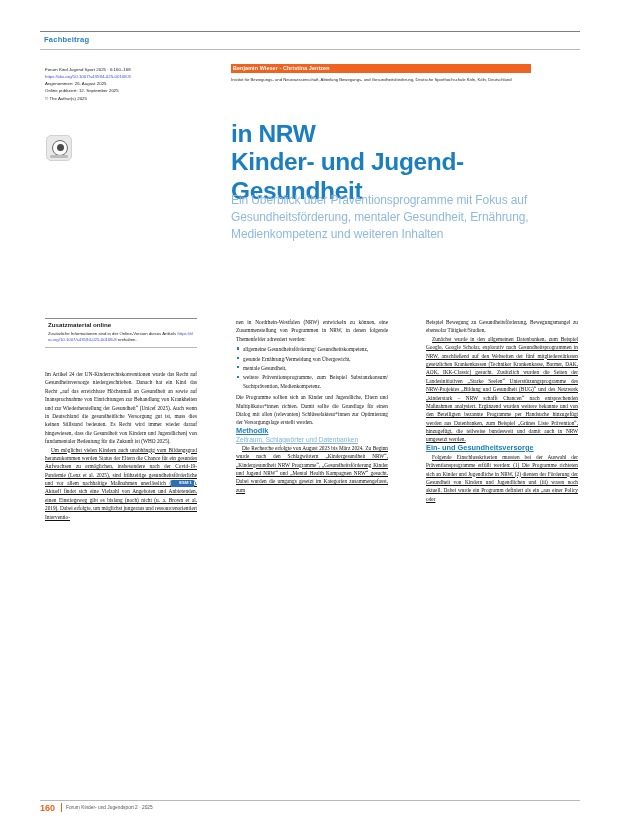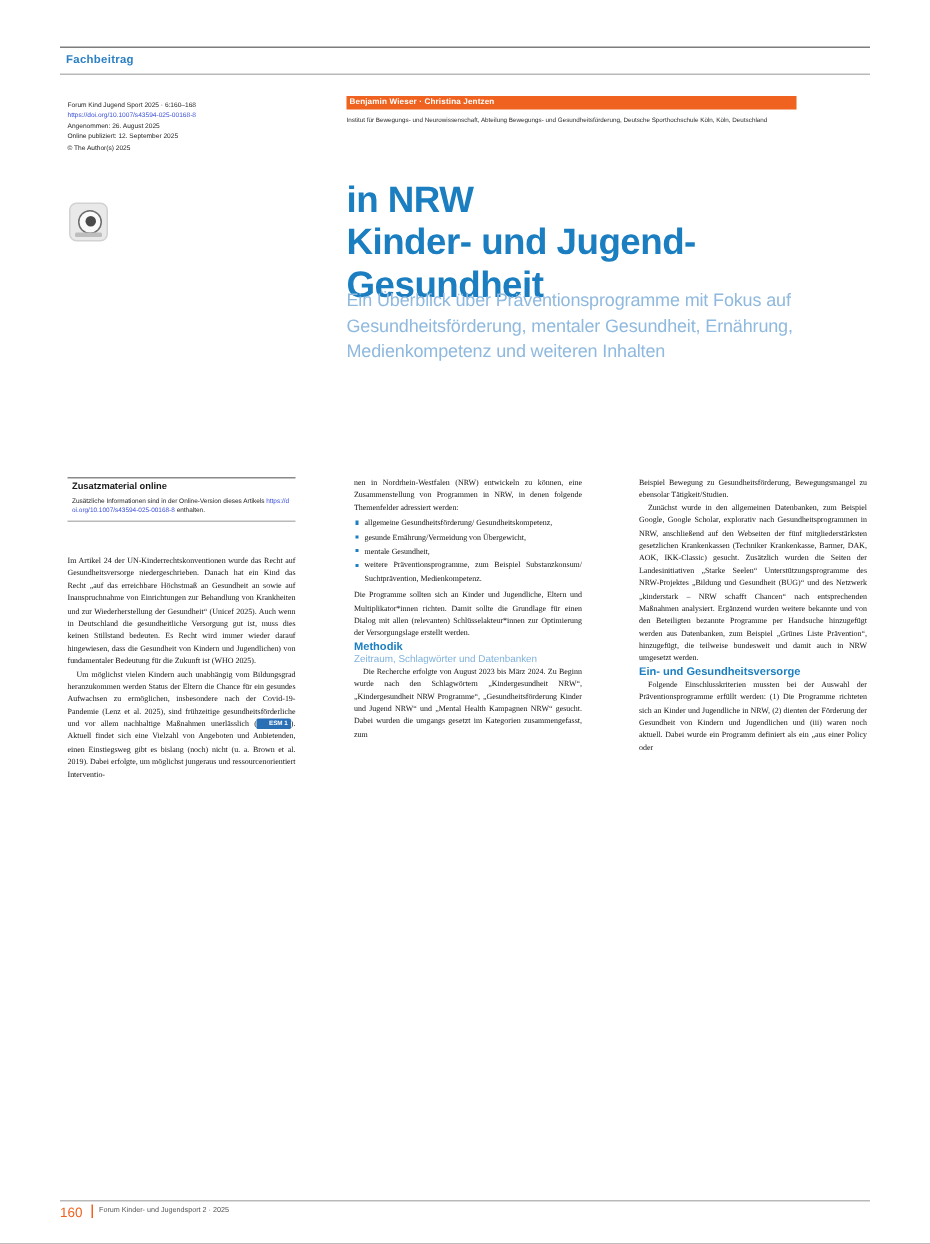--- a/index.html
+++ b/index.html
@@ -84,21 +84,21 @@
     color:#242424;padding-left:3px;padding-right:3px;
   }
   .esm-body .lnk{color:#3b4fd8;word-break:break-all;}
   
   .col{
     position:absolute;font-family:"Liberation Serif",serif;
     font-size:5.3px;line-height:1.585;color:#121212;text-align:justify;
     hyphens:auto;
   }
   .col p{margin:0 0 0 0;text-indent:0;}
-  .col p + p{text-indent:6px;}
+  .col p + p{text-indent:6px;text-decoration:underline;}
   .col-a{left:45px;top:370px;width:152px;}
   .col-b{left:236px;top:318px;width:152px;}
   .col-c{left:426px;top:318px;width:152px;}
   .h2{
     font-family:"Liberation Sans",sans-serif;font-weight:bold;font-size:7.4px;
     color:#1a7ec0;margin:9px 0 4px 0;line-height:1.2;text-indent:0 !important;
   }
   .h3{
     font-family:"Liberation Sans",sans-serif;font-size:6.6px;
     color:#7fb2dc;margin:6px 0 3px 0;line-height:1.25;text-indent:0 !important;
@@ -116,21 +116,21 @@
     font-family:"Liberation Sans",sans-serif;font-size:4.2px;
     padding:0 2px;border-radius:1px;vertical-align:1px;
   }
   
   .footer{
     position:absolute;left:40px;bottom:14px;width:540px;height:14px;
     border-top:0.8px solid #b9b9b9;
   }
   .fnum{
     position:absolute;left:0;top:2px;
-    font-family:"Liberation Sans",sans-serif;font-weight:normal;font-size:9px;
+    font-family:"Liberation Sans",sans-serif;font-weight:bold;font-size:9px;
     color:#f0621f;
   }
   .fsep{
     position:absolute;left:21px;top:2px;width:1px;height:9px;background:#f0621f;
   }
   .ftext{
     position:absolute;left:26px;top:4px;
     font-family:"Liberation Sans",sans-serif;font-size:4.8px;color:#555;
   }
 </style>

